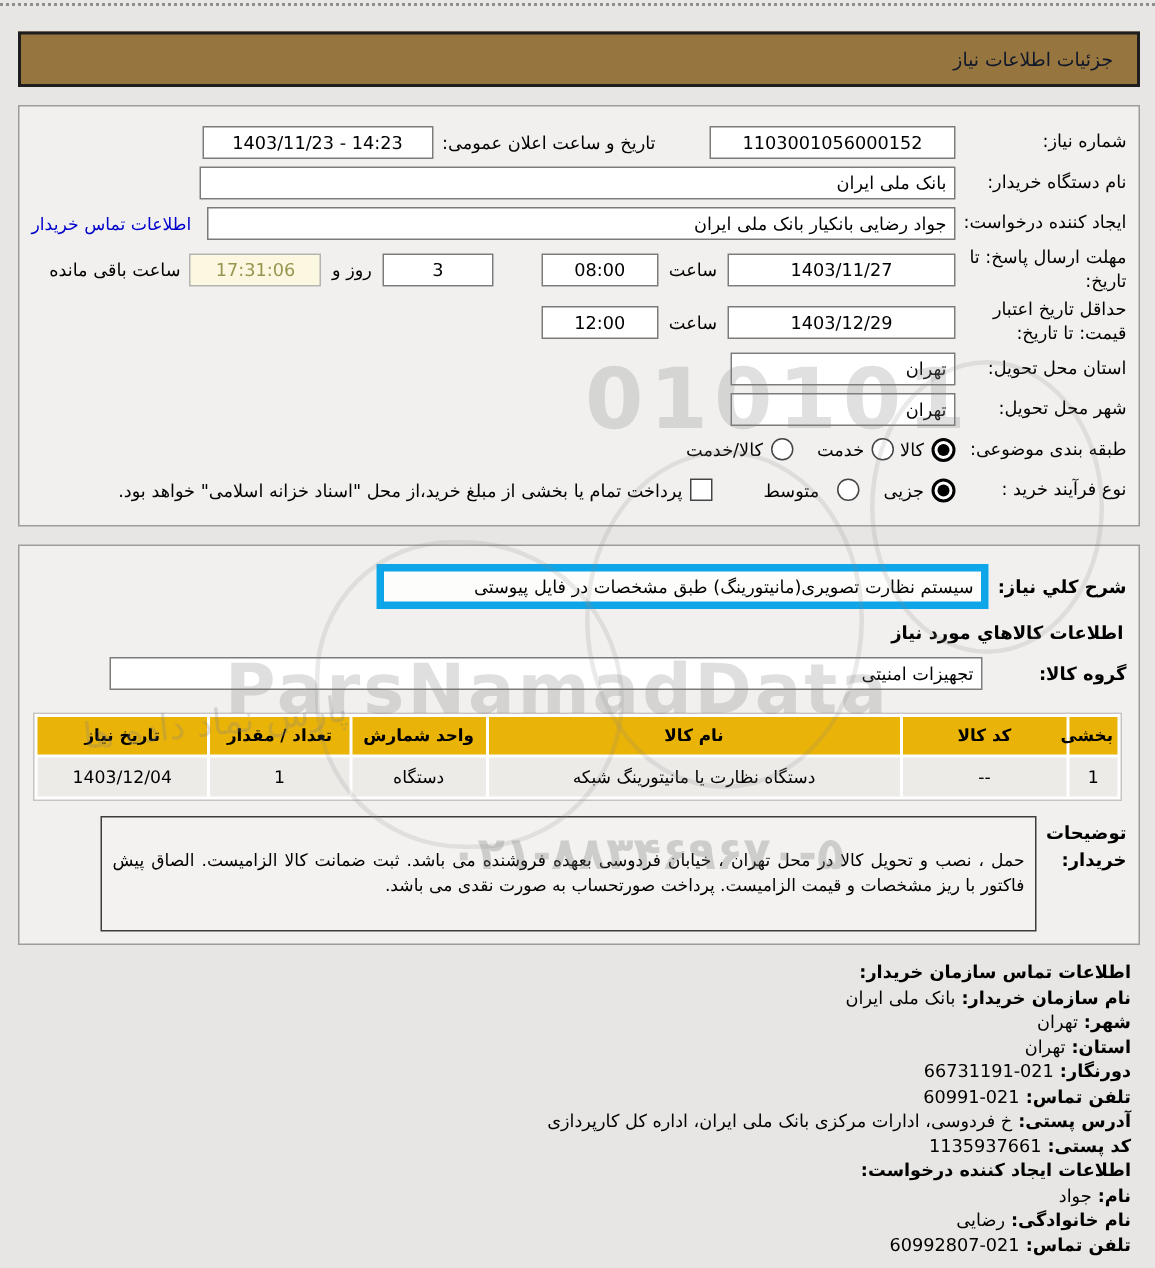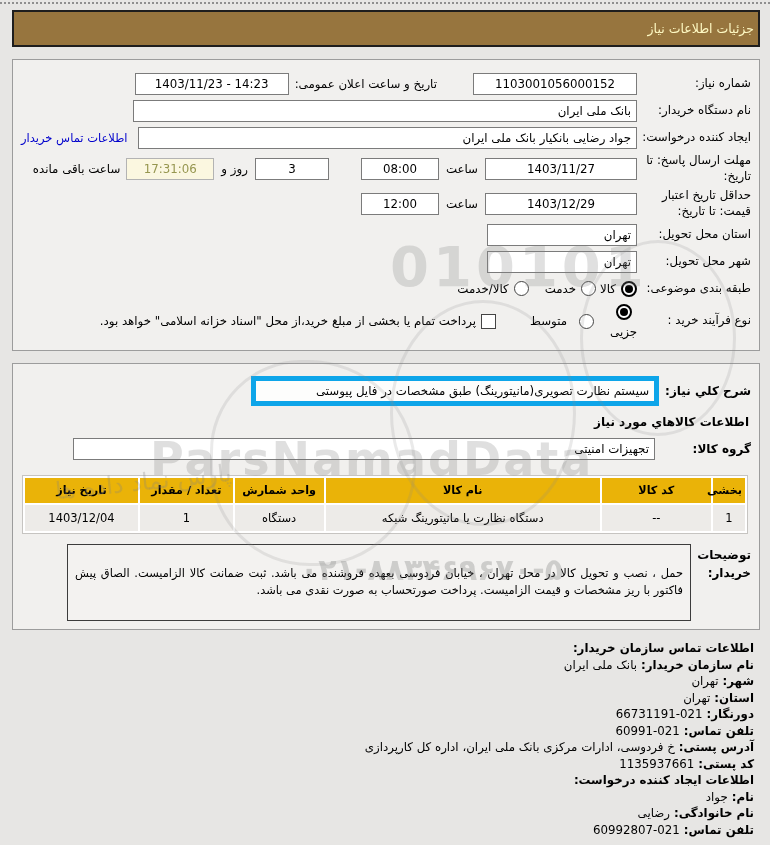--- a/index.html
+++ b/index.html
@@ -9,25 +9,25 @@
     font-family:"DejaVu Sans", sans-serif;
     direction:rtl;
     color:#000;
     position:relative;
   }
   .dotted-top{border-top:2px dotted #8f8f8f;height:0;margin:2px 0 0 0;}
   .content{position:relative;z-index:1;}
 
   
   .title-bar{
-    margin:6px 10px 0 12px;height:33px;
+    margin:17px 10px 0 12px;height:33px;
     background:#97753e;border:2px solid #1e1e1e;
     display:flex;align-items:center;
-    color:#fef9c3;font-size:12.5px;
-    padding-right:4px;
+    color:#0f172a;font-size:12.5px;
+    padding-right:16px;
   }
 
   
   .panel{
     margin:12px 10px 0 12px;
     background:#f1f0ee;
     border:1px solid #9c9c9c;
     padding:9px 8px 8px 8px;
   }
   .row{display:flex;align-items:center;margin:3px 0;min-height:24px;}
@@ -176,21 +176,21 @@
         <span>خدمت</span>
       </span>
       <span class="opt">
         <span class="radio"></span>
         <span>کالا/خدمت</span>
       </span>
     </div>
 
     <div class="row">
       <span class="lbl">نوع فرآیند خرید :</span>
-      <span class="opt" style="margin-left:16px;flex-direction:column;">
+      <span class="opt" style="margin-left:16px;">
         <span class="radio checked"></span>
         <span>جزیی</span>
       </span>
       <span class="opt" style="margin-left:34px;gap:12px;">
         <span class="radio"></span>
         <span>متوسط</span>
       </span>
       <span class="opt">
         <span class="checkbox"></span>
         <span>پرداخت تمام یا بخشی از مبلغ خرید،از محل "اسناد خزانه اسلامی" خواهد بود.</span>

